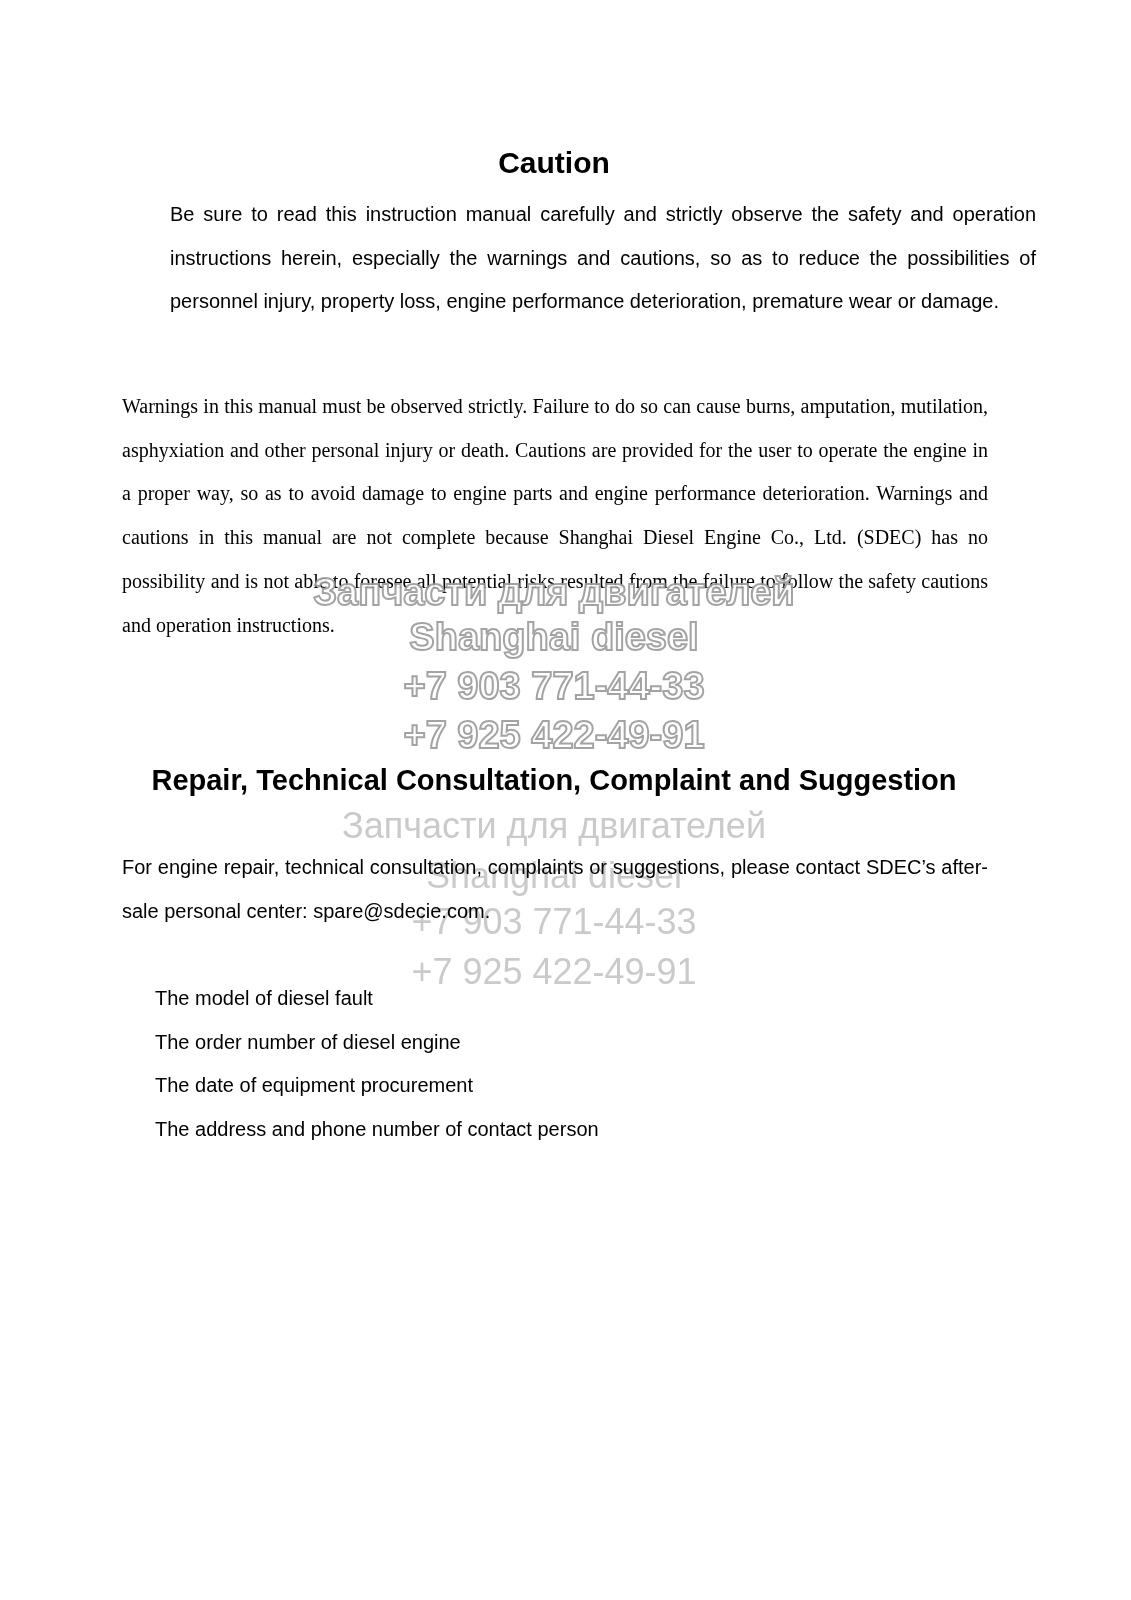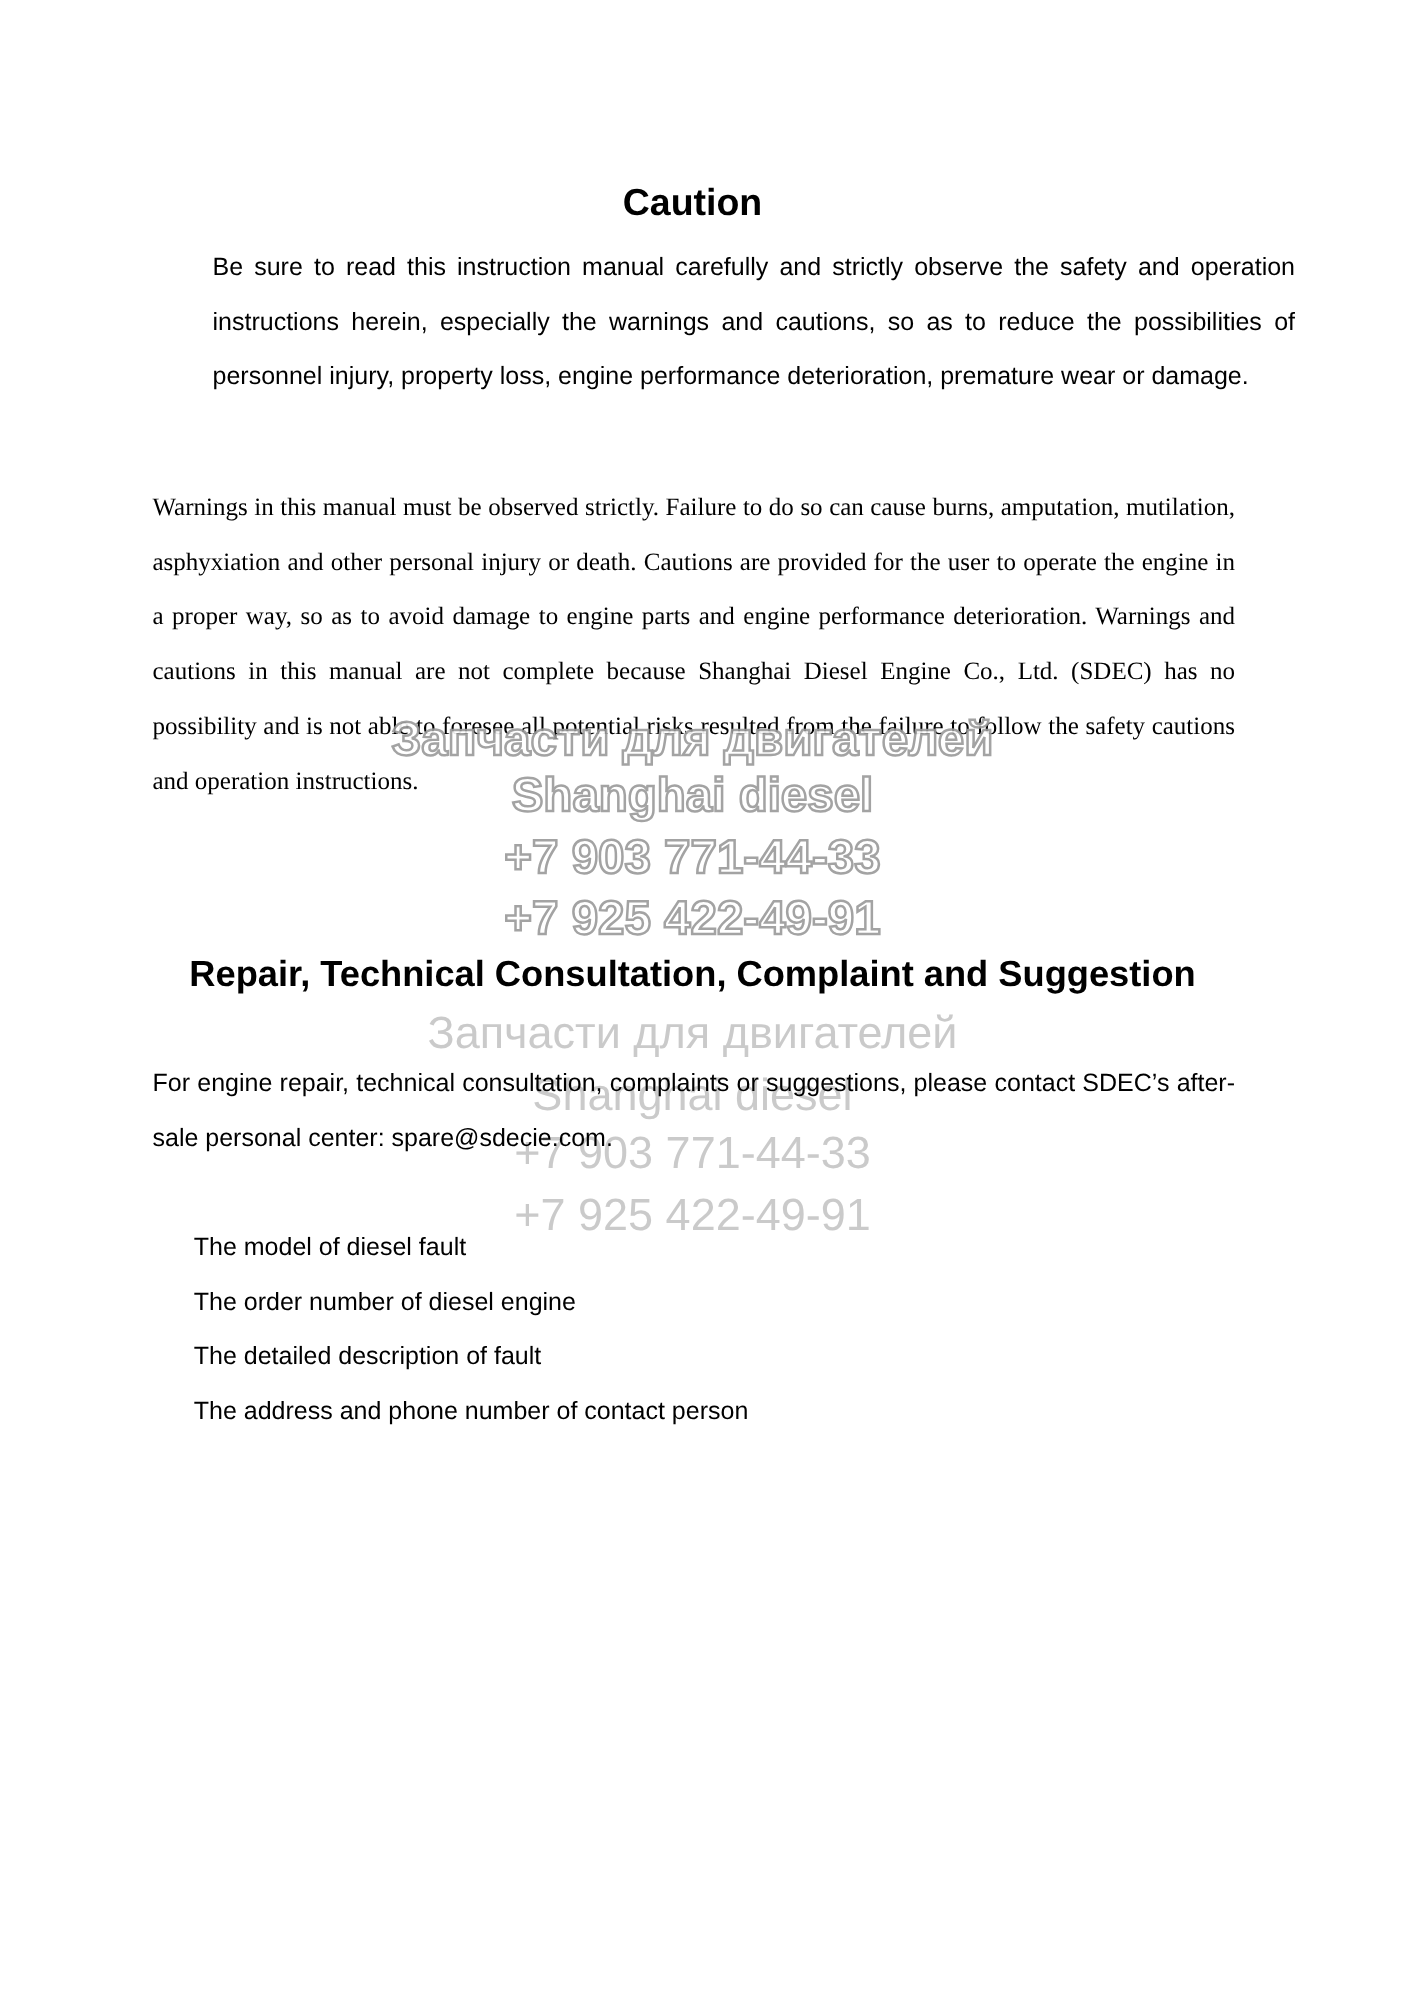--- a/index.html
+++ b/index.html
@@ -45,16 +45,16 @@
     <div class="wm2" style="top:800px;">Запчасти для двигателей</div>
     <div class="wm2" style="top:850px;">Shanghai diesel</div>
     <div class="wm2" style="top:896px;">+7 903 771-44-33</div>
     <div class="wm2" style="top:946px;">+7 925 422-49-91</div>
   </div>
 
   <p id="p3" class="para">For engine repair, technical consultation, complaints or suggestions, please contact SDEC’s after-sale personal center: spare@sdecie.com.</p>
   <ul class="list">
     <li>The model of diesel fault</li>
     <li>The order number of diesel engine</li>
-    <li>The detailed description of fault</li>
+    <li>The date of equipment procurement</li>
     <li>The address and phone number of contact person</li>
   </ul>
 </div>
 
 </body></html>

